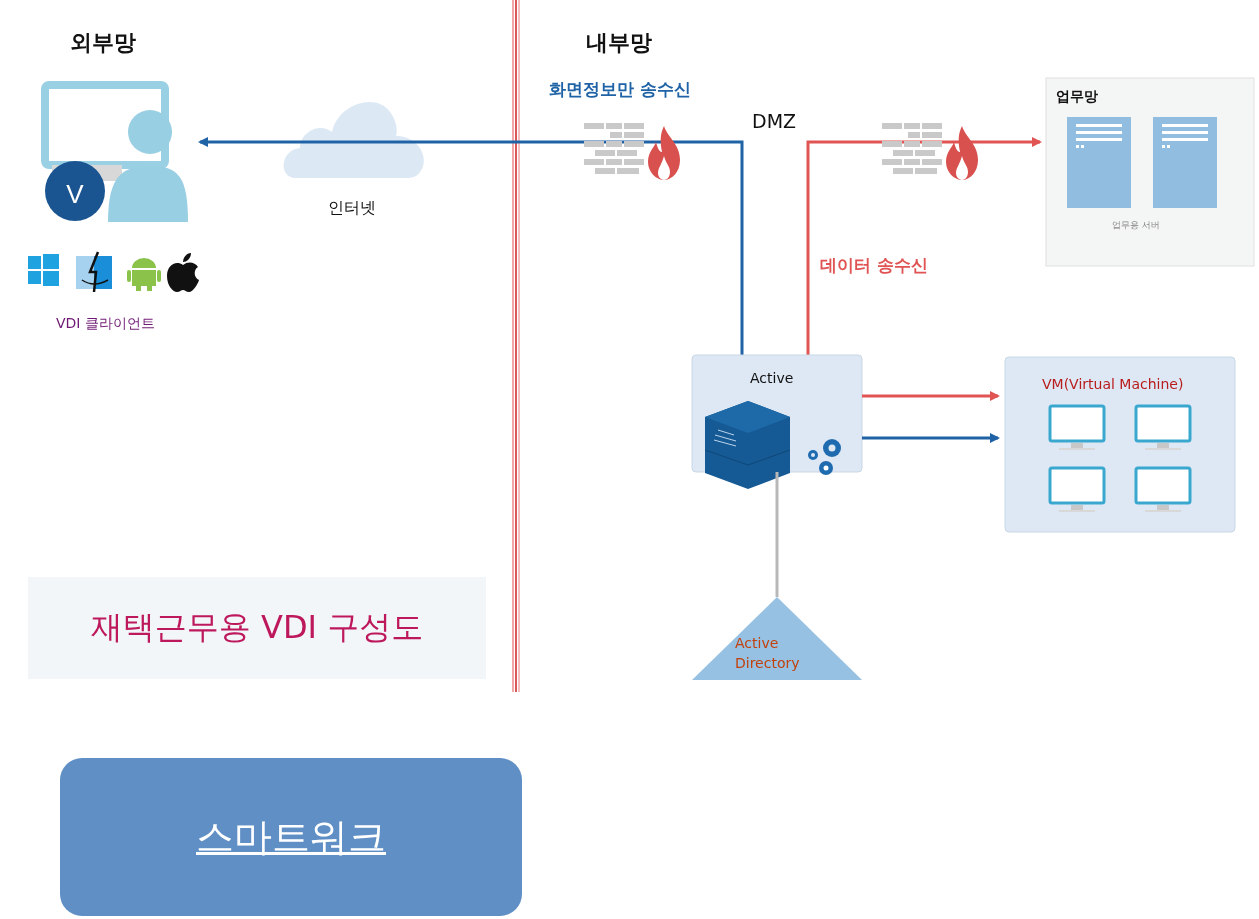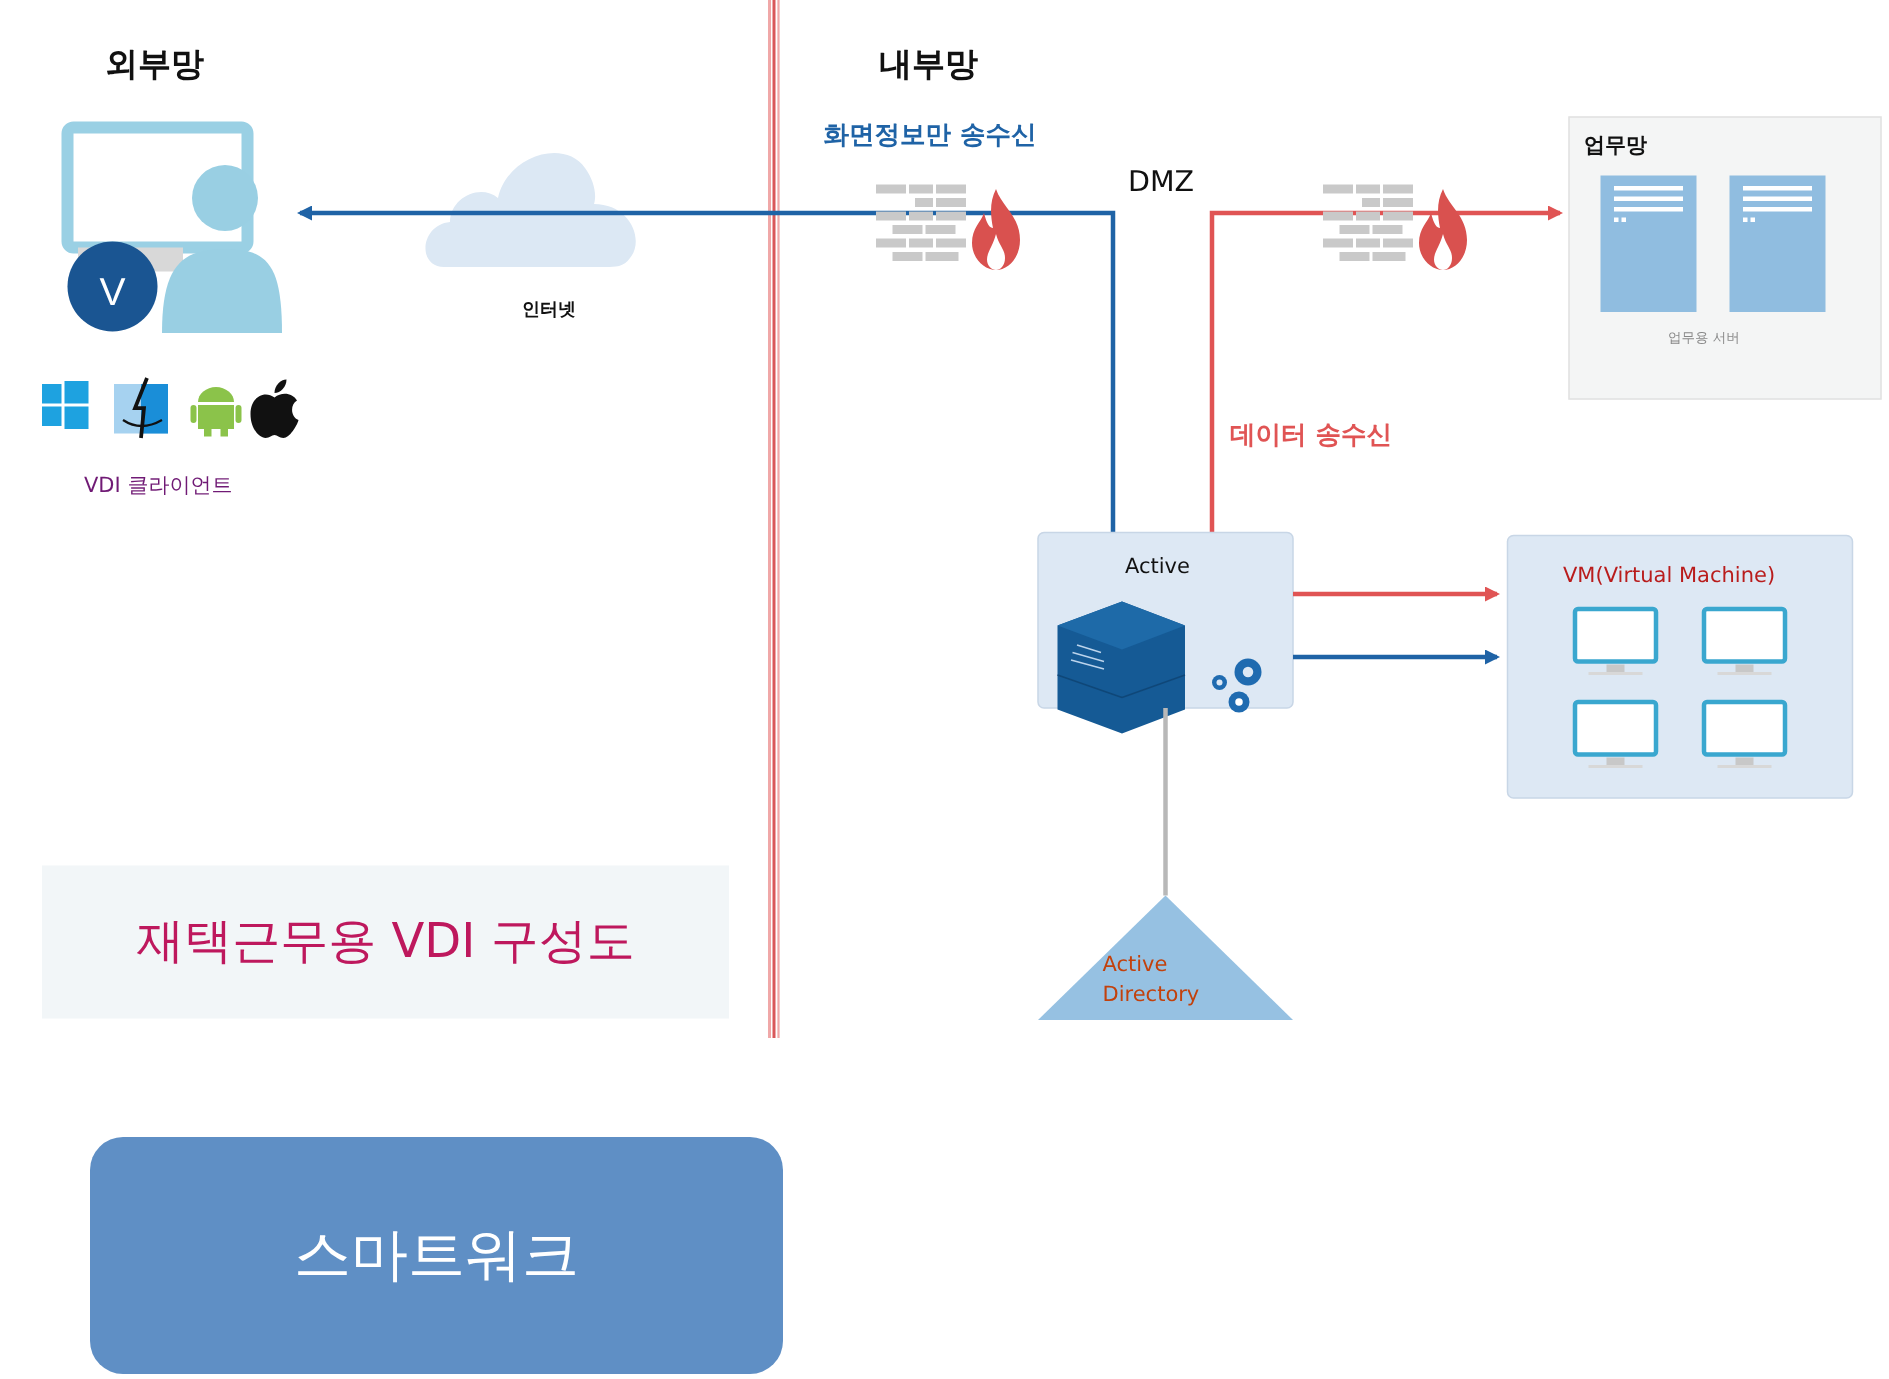--- a/index.html
+++ b/index.html
@@ -2,28 +2,28 @@
 <html><head>
 <meta charset="utf-8">
 <style>
   html, body { margin:0; padding:0; background:#ffffff; }
   body { width:1259px; height:919px; position:relative; overflow:hidden;
          font-family:"DejaVu Sans","Liberation Sans",sans-serif; color:#111; }
   .abs { position:absolute; }
   .zone-label { font-size:22px; font-weight:bold; color:#111;margin-left:34px; }
   .small-label { font-size:15px; color:#701a75; }
   .blue-text { color:#1f63a6; font-weight:bold; font-size:17px; }
-  .red-text { color:#e05454; font-weight:bold; font-size:17px;margin-top:24px; }
+  .red-text { color:#e05454; font-weight:bold; font-size:17px; }
   #diagram-svg { position:absolute; left:0; top:0; }
   .title-box { position:absolute; left:28px; top:577px; width:458px; height:102px;
                background:#f2f6f8; display:flex; align-items:center; justify-content:center; }
   .title-box span { font-size:32px; font-weight:normal; color:#be185d; letter-spacing:0px; }
   .smart-btn { position:absolute; left:60px; top:758px; width:462px; height:158px;
                background:#5f8fc5; border-radius:22px; display:flex; flex-direction:column;
-               align-items:center; justify-content:center; color:#ffffff; }
+               align-items:center; justify-content:center; color:#ffffff;text-decoration:underline; }
   .smart-btn span { font-size:38px; line-height:50px; font-family:"Liberation Sans","DejaVu Sans",sans-serif; }
 </style>
 </head>
 <body>
 
 <svg id="diagram-svg" width="1259" height="919">
   <defs>
     <marker id="arrow-blue" markerWidth="10" markerHeight="10" refX="8" refY="5" orient="auto" markerUnits="userSpaceOnUse">
       <path d="M0,0 L10,5 L0,10 z" fill="#1f63a6"></path>
     </marker>
@@ -176,21 +176,21 @@
   <polygon points="777,597 862,680 692,680" fill="#96c1e2"></polygon>
 </svg>
 
 <div class="abs zone-label" style="left:36px; top:28px;">외부망</div>
 <div class="abs zone-label" style="left:552px; top:28px;">내부망</div>
 <div class="abs" style="left:752px; top:110px; font-size:19px; color:#111;">DMZ</div>
 
 <div class="abs blue-text" style="left:549px; top:78px;">화면정보만 송수신</div>
 <div class="abs red-text" style="left:820px; top:254px;">데이터 송수신</div>
 
-<div class="abs" style="left:348px; top:198px; font-size:12px; font-weight:bold;">인터넷</div>
+<div class="abs" style="left:328px; top:198px; font-size:16px; font-weight:normal;">인터넷</div>
 <div class="abs small-label" style="left:56px; top:315px; font-size:14px;">VDI 클라이언트</div>
 
 <div class="abs" style="left:1056px; top:88px; font-size:14px; font-weight:bold;">업무망</div>
 <div class="abs" style="left:1112px; top:219px; font-size:9px; color:#888;">업무용 서버</div>
 
 <div class="abs" style="left:750px; top:370px; font-size:14px; color:#111;">Active</div>
 <div class="abs" style="left:1042px; top:376px; font-size:14px; color:#b91c1c;text-align:right;">VM(Virtual Machine)</div>
 
 <div class="abs" style="left:735px; top:633px; width:84px; text-align:left; font-size:14px; line-height:20px; color:#c2410c;">
   <div>Active</div>

